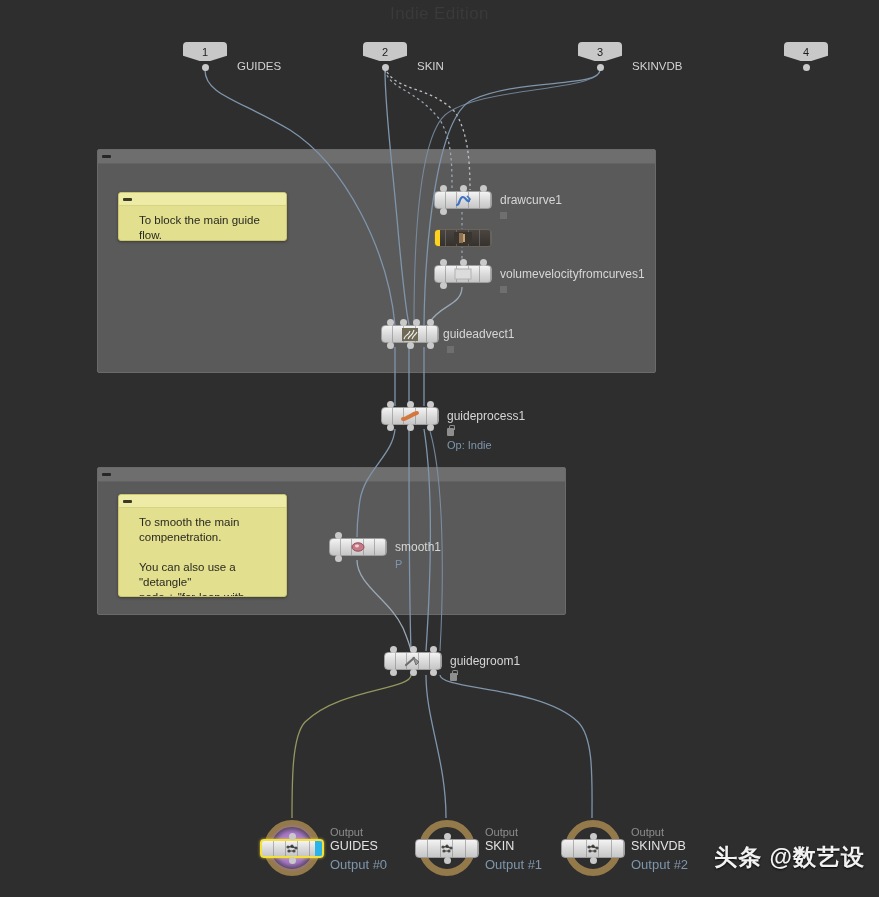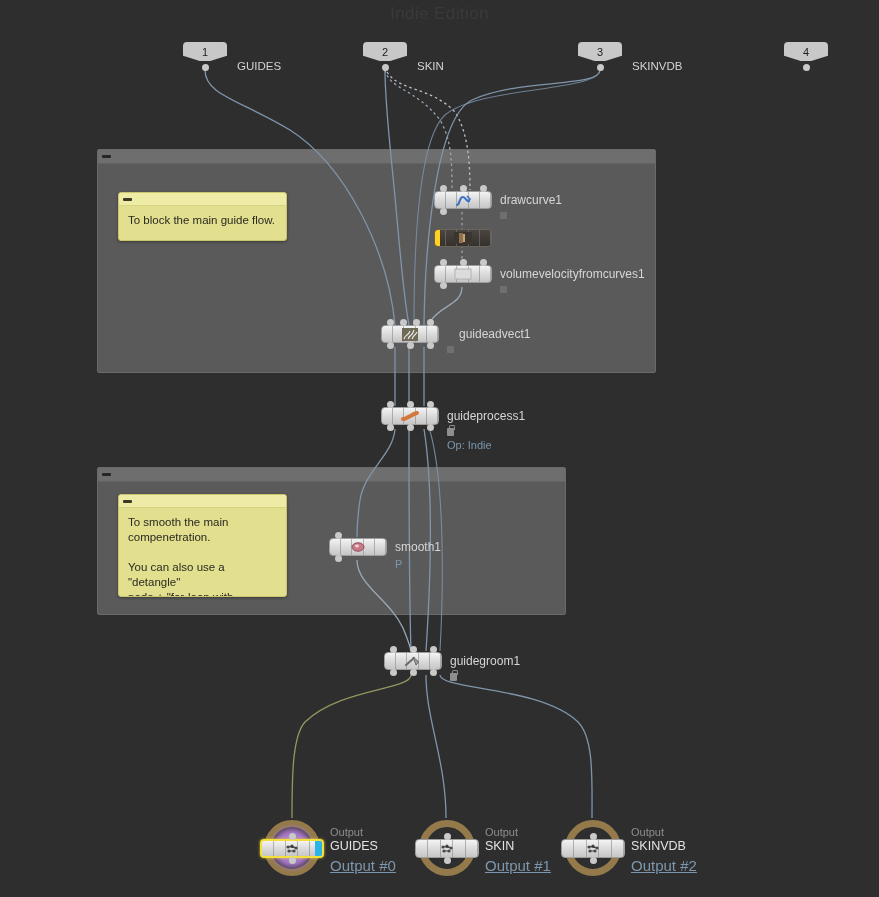--- a/index.html
+++ b/index.html
@@ -90,21 +90,21 @@
   .sticky{
     position:absolute;background:#e2df8e;border:1px solid #c9c66e;border-radius:3px;
     box-shadow:0 1px 3px rgba(0,0,0,.35);overflow:hidden;
   }
   .sticky-header{
     height:12px;background:#edeba6;border-bottom:1px solid #d6d383;
     display:flex;align-items:center;padding-left:4px;
   }
   .sticky-collapse{width:9px;height:3px;background:#3b3a22;border-radius:1px;}
   .sticky-text{
-    padding:7px 9px 8px 9px;font-size:11.5px;line-height:15px;color:#2a2a22;
+    padding:7px 9px 8px 20px;font-size:11.5px;line-height:15px;color:#2a2a22;
     white-space:pre-line;
   }
 
   
   .outnode{position:absolute;}
   .outring{
     position:absolute;left:0;top:0;width:56px;height:56px;border-radius:50%;
     border:7px solid #94794a;box-sizing:border-box;
   }
   .outglow{
@@ -117,21 +117,21 @@
   .outnode.selected .opnode-body{
     border:2px solid #f4e03a;box-shadow:0 0 3px rgba(244,224,58,.8);
   }
   .out-label-kind{
     position:absolute;font-size:11px;color:#8d8d8d;white-space:nowrap;
   }
   .out-label-name{
     position:absolute;font-size:12.5px;color:#e2e2e2;white-space:nowrap;
   }
   .out-label-idx{
-    position:absolute;font-size:15px;color:#7d96ad;white-space:nowrap;text-decoration:underline;
+    position:absolute;font-size:13px;color:#7d96ad;white-space:nowrap;
   }
 </style>
 </head>
 <body>
 
 <div id="canvas">
 
   <div class="edition-watermark">Indie Edition</div>
 
   <div id="netboxes">
@@ -296,21 +296,21 @@
             </svg>
           </div>
         </div>
         <div class="conn" style="left: 5.5px; top: -6px;"></div>
         <div class="conn" style="left: 18.8333px; top: -6px;"></div>
         <div class="conn" style="left: 32.1667px; top: -6px;"></div>
         <div class="conn" style="left: 45.5px; top: -6px;"></div>
         <div class="conn" style="left: 5.5px; top: 17px;"></div>
         <div class="conn" style="left: 25.5px; top: 17px;"></div>
         <div class="conn" style="left: 45.5px; top: 17px;"></div>
-        <div class="opnode-name" style="left: 78px; top: 2px;">guideadvect1</div>
+        <div class="opnode-name" style="left: 62px; top: 2px;">guideadvect1</div>
         <div class="smallflag" style="left: 66px; top: 21px;"></div>
       </div>
       <div class="opnode" style="left: 381px; top: 407px;">
         <div class="opnode-body">
           <div class="seg"></div>
           <div class="seg"></div>
           <div class="seg"></div>
           <div class="seg"></div>
           <div class="seg"></div>
           <div class="glyph">
@@ -452,13 +452,14 @@
           </div>
         </div>
         <div class="conn" style="left: 24.5px; top: 13px;"></div>
         <div class="conn" style="left: 24.5px; top: 37px;"></div>
         <div class="out-label-kind" style="left: 66px; top: 6px;">Output</div>
         <div class="out-label-name" style="left: 66px; top: 19px;">SKINVDB</div>
         <div class="out-label-idx" style="left: 66px; top: 37px;">Output #2</div>
       </div>
     </div>
 
+  <div class="corner-watermark">头条 @数艺设</div>
 </div>
 
 </body></html>

